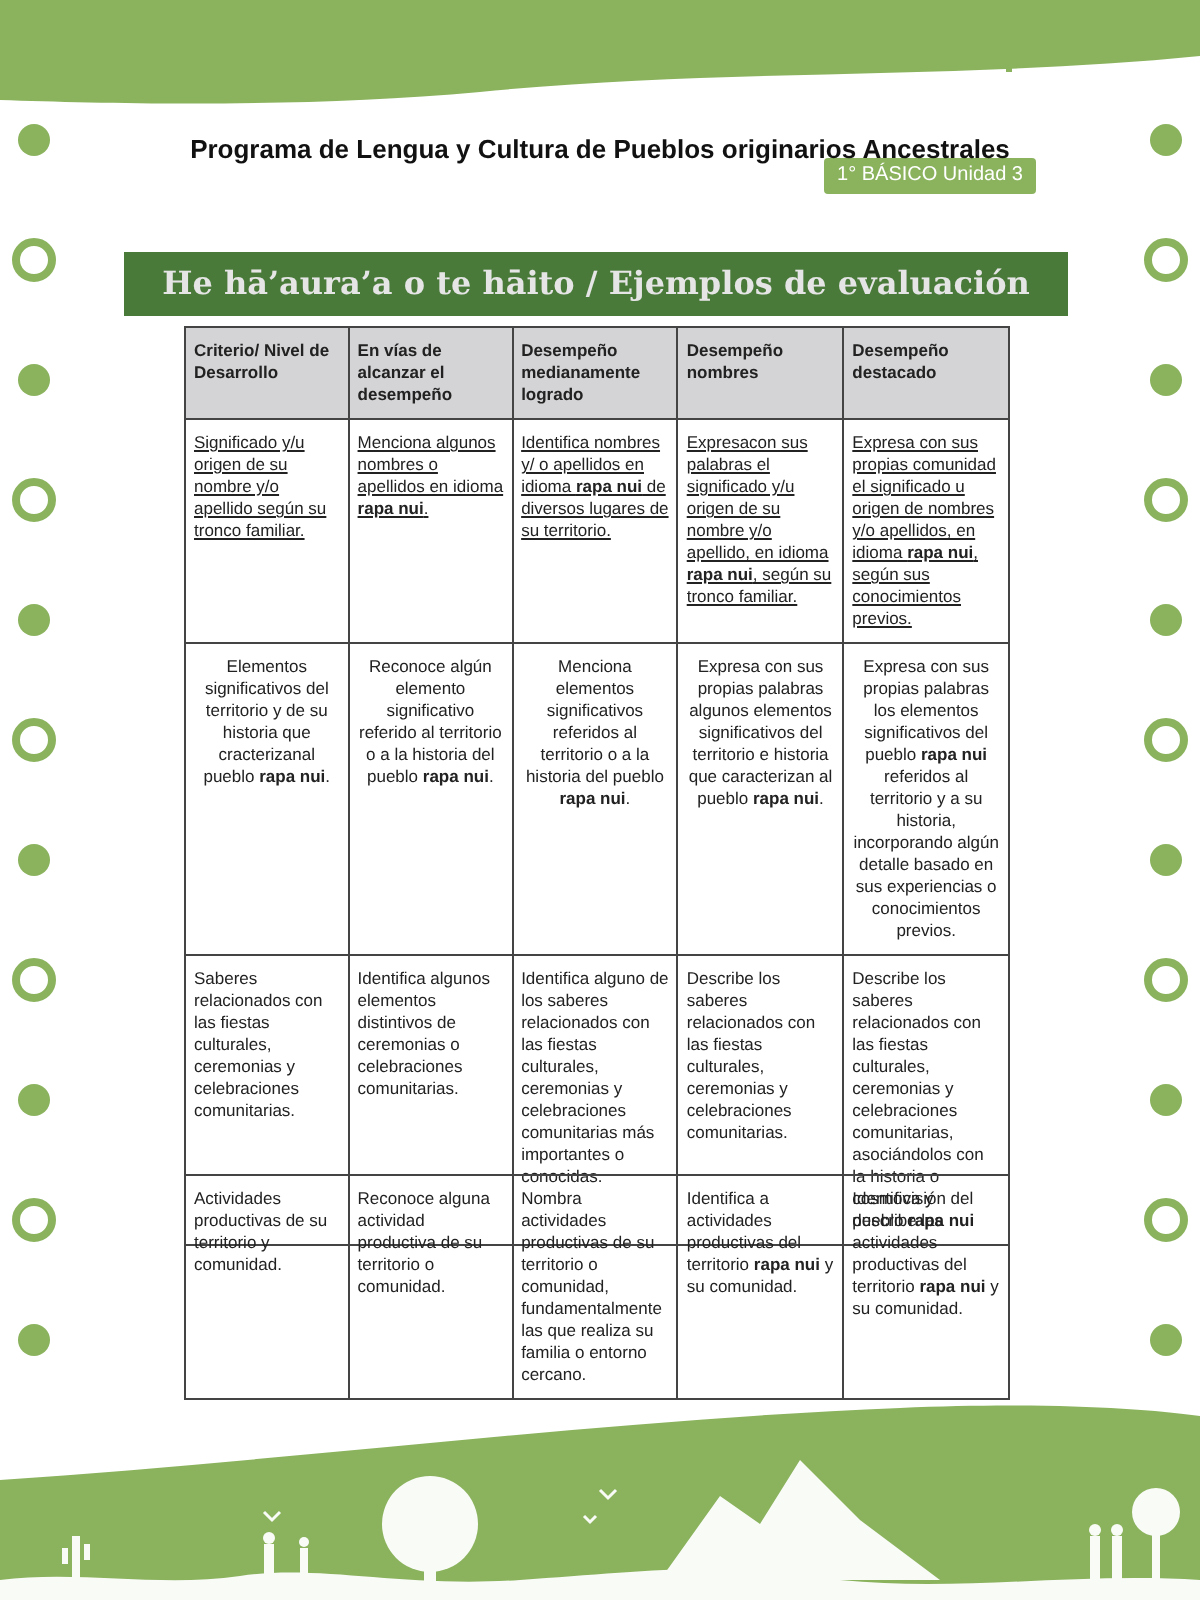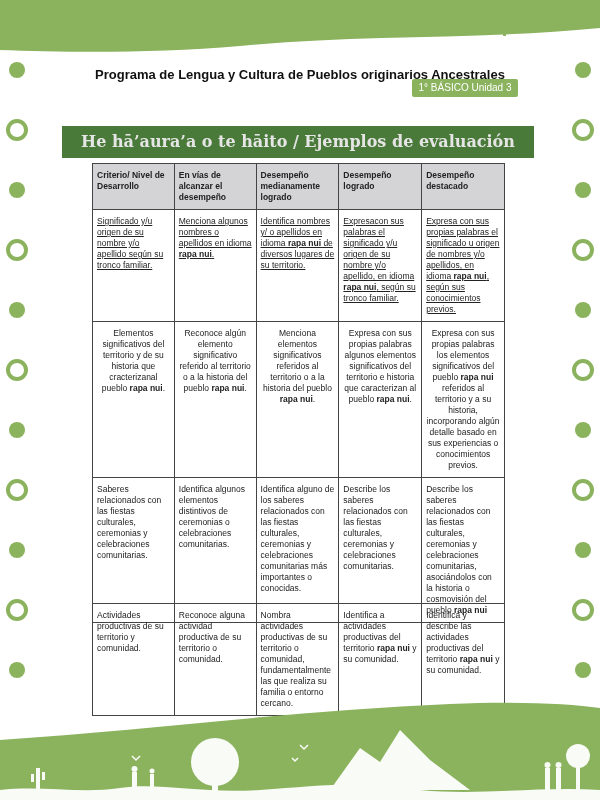--- a/index.html
+++ b/index.html
@@ -10,21 +10,21 @@
   .border-left{left:6px;}
   .border-right{right:6px;}
   .badge{position:absolute;left:412px;top:35px;width:106px;height:18px;background:#8bb35e;color:#fff;font-size:10px;line-height:18px;text-align:center;border-radius:2px;margin-top:44px;}
   .badge-stem{position:absolute;left:503px;top:18px;width:3px;height:18px;background:#8bb35e;}
   .program-title{position:absolute;left:0;width:600px;top:66px;text-align:center;font-weight:bold;font-size:13px;line-height:17px;color:#111;}
   .section-banner{position:absolute;left:62px;top:126px;width:472px;height:32px;background:#4a7a3a;color:#e5e5e5;text-align:center;font-family:"DejaVu Serif",serif;font-weight:bold;font-size:16px;line-height:32px;}
   table{position:absolute;border-collapse:collapse;table-layout:fixed;font-size:8.5px;line-height:11px;color:#222;}
   td,th{border:1px solid #444;vertical-align:top;padding:6px 4px;text-align:left;}
   th{background:#d4d4d6;font-weight:bold;font-size:8.5px;height:32px;}
   .tbl-main{left:92px;top:163px;width:413px;padding-left:13px;}
-  .tbl-second{left:92px;top:587px;width:413px;margin-top:16px;}
+  .tbl-second{left:92px;top:587px;width:413px;}
   .c1{width:80px}.c2{width:80px}.c3{width:81px}.c4{width:81px}.c5{width:81px}
   .r1 td{height:93px;text-decoration:underline;}
   .r2 td{height:128px;text-align:center;}
   .r3 td{height:112px;margin-top:28px;}
   .r4 td{height:87px;}
   b{font-weight:bold;}
 </style>
 </head>
 <body>
 
@@ -78,31 +78,31 @@
       <col class="c2">
       <col class="c3">
       <col class="c4">
       <col class="c5">
     </colgroup>
   <thead>
     <tr>
       <th>Criterio/ Nivel de Desarrollo</th>
       <th>En vías de alcanzar el desempeño</th>
       <th>Desempeño medianamente logrado</th>
-      <th>Desempeño logrado</th>
+      <th>Desempeño nombres</th>
       <th>Desempeño destacado</th>
     </tr>
   </thead>
   <tbody>
     <tr class="r1">
       <td><span>Significado y/u origen de su nombre y/o apellido según su tronco familiar.</span><b></b><span></span></td>
       <td><span>Menciona algunos nombres o apellidos en idioma </span><b>rapa nui</b><span>.</span></td>
       <td><span>Identifica nombres y/ o apellidos en idioma </span><b>rapa nui</b><span> de diversos lugares de su territorio.</span></td>
       <td><span>Expresacon sus palabras el significado y/u origen de su nombre y/o apellido, en idioma </span><b>rapa nui</b><span>, según su tronco familiar.</span></td>
-      <td><span>Expresa con sus propias palabras el significado u origen de nombres y/o apellidos, en idioma </span><b>rapa nui</b><span>, según sus conocimientos previos.</span></td>
+      <td><span>Expresa con sus propias comunidad el significado u origen de nombres y/o apellidos, en idioma </span><b>rapa nui</b><span>, según sus conocimientos previos.</span></td>
     </tr>
     <tr class="r2">
       <td><span>Elementos significativos del territorio y de su historia que cracterizanal pueblo </span><b>rapa nui</b><span>.</span></td>
       <td><span>Reconoce algún elemento significativo referido al territorio o a la historia del pueblo </span><b>rapa nui</b><span>.</span></td>
       <td><span>Menciona elementos significativos referidos al territorio o a la historia del pueblo </span><b>rapa nui</b><span>.</span></td>
       <td><span>Expresa con sus propias palabras algunos elementos significativos del territorio e historia que caracterizan al pueblo </span><b>rapa nui</b><span>.</span></td>
       <td><span>Expresa con sus propias palabras los elementos significativos del pueblo </span><b>rapa nui</b><span> referidos al territorio y a su historia, incorporando algún detalle basado en sus experiencias o conocimientos previos.</span></td>
     </tr>
     <tr class="r3">
       <td><span>Saberes relacionados con las fiestas culturales, ceremonias y celebraciones comunitarias.</span><b></b><span></span></td>

